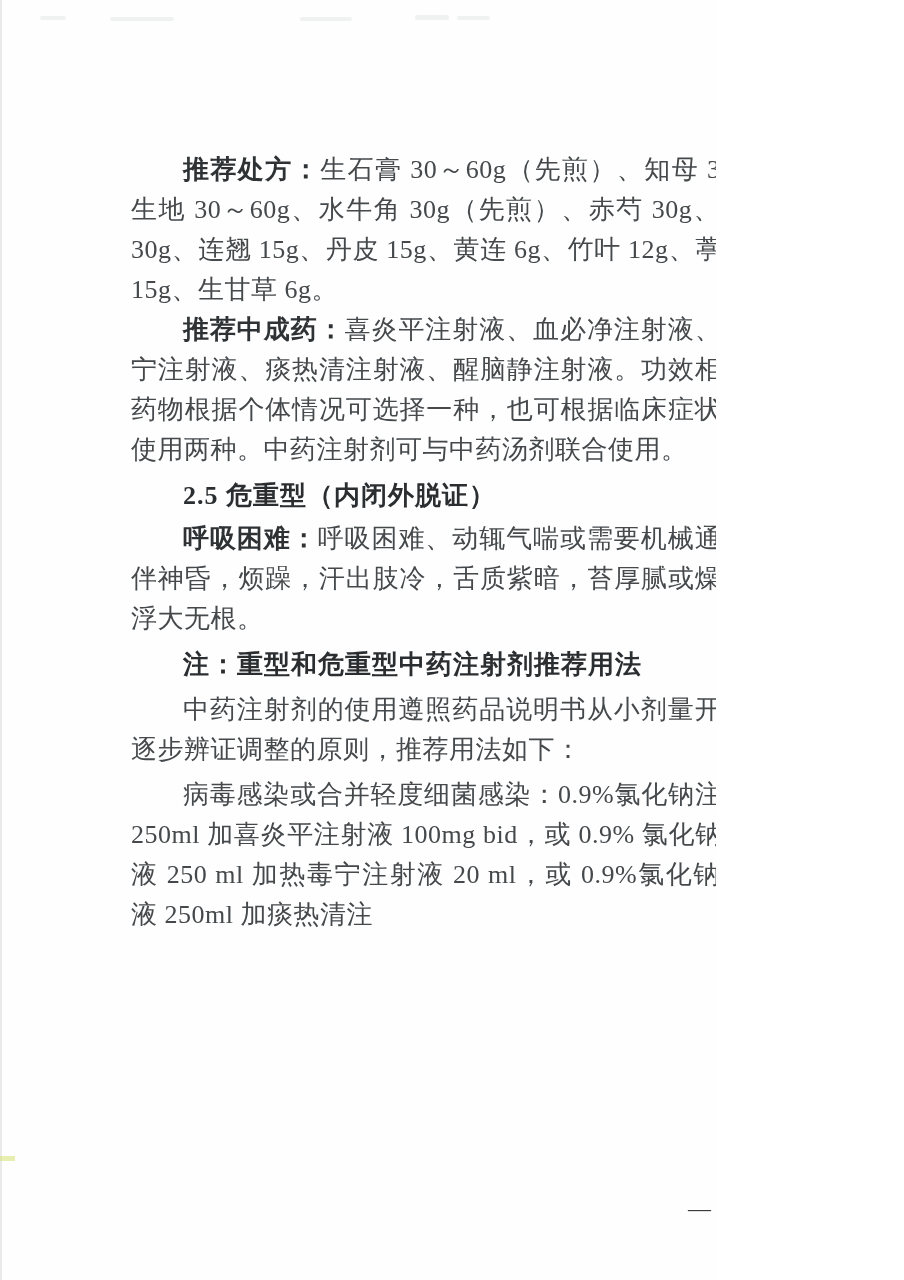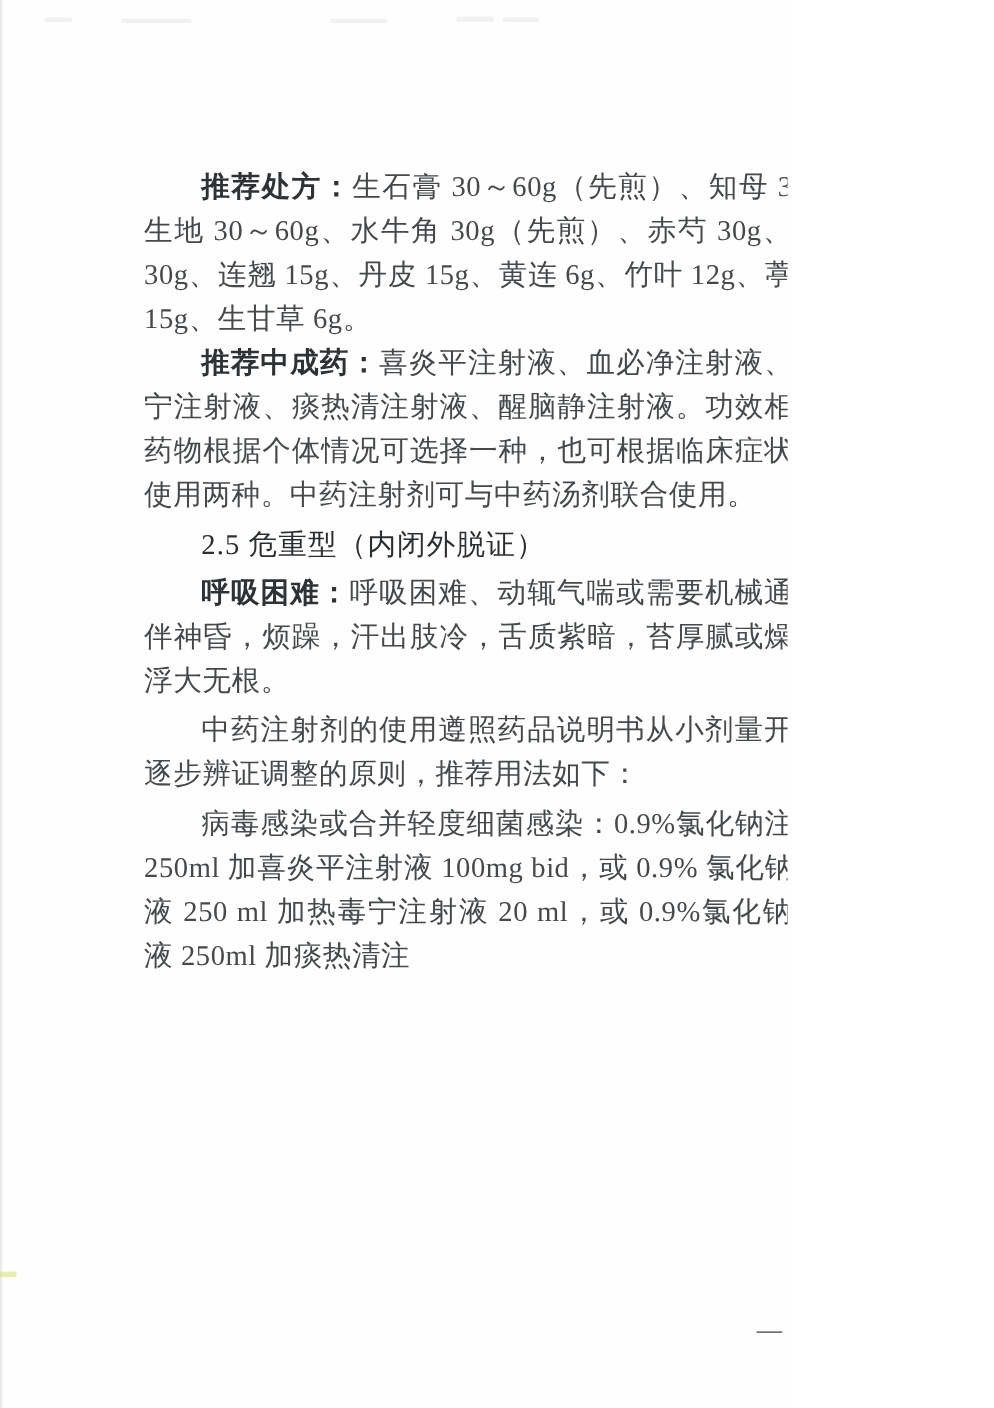--- a/index.html
+++ b/index.html
@@ -53,21 +53,21 @@
   }
   .content p {
     margin: 0;
     text-indent: 2em;
   }
   .content p .label {
     font-weight: bold;
     color: #2e3234;
   }
   .content p.heading {
-    font-weight: normal;
+    font-weight: bold;
     color: #2b2e30;
     text-align: left;
     margin-top: 6px;
     margin-bottom: 3px;
     letter-spacing: 1px;
   }
   .content p.spaced {
     margin-top: 5px;
   }
   
@@ -96,20 +96,21 @@
   <div class="smudge s4"></div>
   <div class="smudge s5"></div>
   <div class="smudge s6"></div>
   <div class="tick-yellow"></div>
 
   <div class="content" id="content">
       <p class="para"><span class="label">推荐处方：</span><span>生石膏 30～60g（先煎）、知母 30g、生地 30～60g、水牛角 30g（先煎）、赤芍 30g、玄参 30g、连翘 15g、丹皮 15g、黄连 6g、竹叶 12g、葶苈子 15g、生甘草 6g。</span></p>
       <p class="para"><span class="label">推荐中成药：</span><span>喜炎平注射液、血必净注射液、热毒宁注射液、痰热清注射液、醒脑静注射液。功效相近的药物根据个体情况可选择一种，也可根据临床症状联合使用两种。中药注射剂可与中药汤剂联合使用。</span></p>
       <p class="heading"><span>2.5 危重型（内闭外脱证）</span></p>
       <p class="para"><span class="label">呼吸困难：</span><span>呼吸困难、动辄气喘或需要机械通气，伴神昏，烦躁，汗出肢冷，舌质紫暗，苔厚腻或燥，脉浮大无根。</span></p>
+      <p class="heading"><span>注：重型和危重型中药注射剂推荐用法</span></p>
       <p class="para spaced"><span>中药注射剂的使用遵照药品说明书从小剂量开始、逐步辨证调整的原则，推荐用法如下：</span></p>
       <p class="para spaced"><span>病毒感染或合并轻度细菌感染：0.9%氯化钠注射液 250ml 加喜炎平注射液 100mg bid，或 0.9% 氯化钠注射液 250 ml 加热毒宁注射液 20 ml，或 0.9%氯化钠注射液 250ml 加痰热清注</span></p>
     </div>
 
   <div class="footer">
     <span class="dash">—</span>
     <span>4</span>
     <span class="dash">—</span>
   </div>
 

